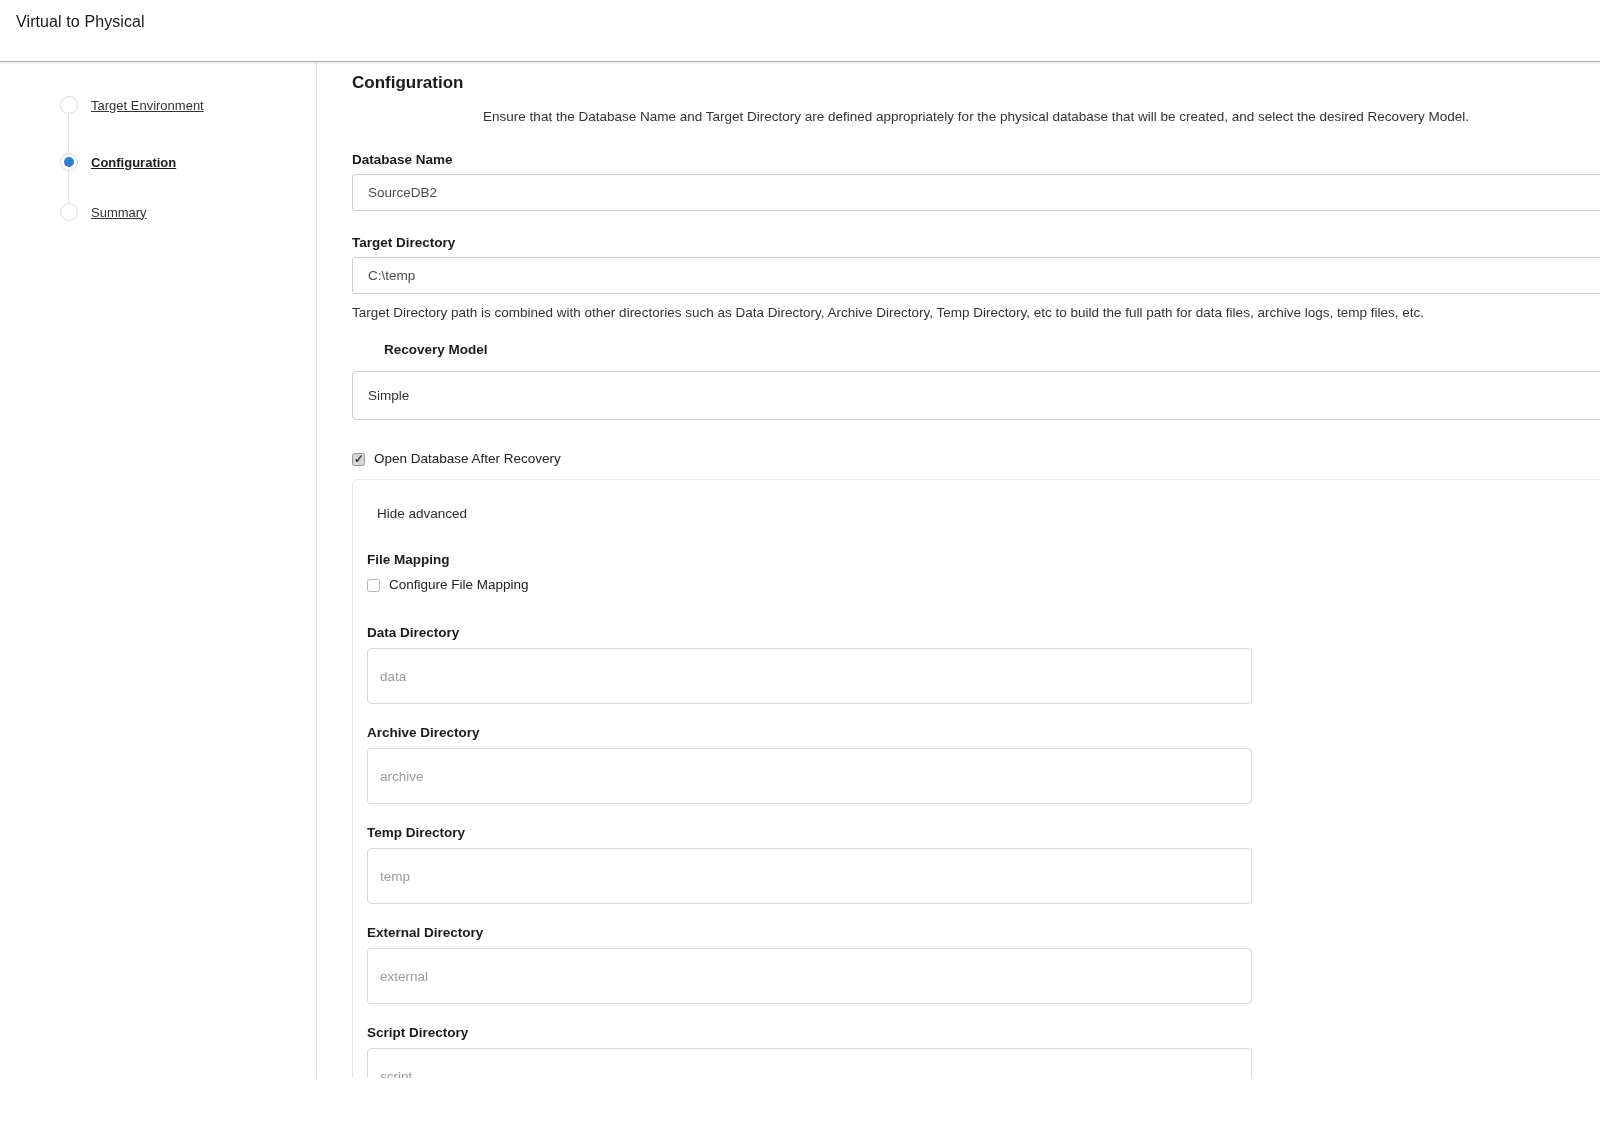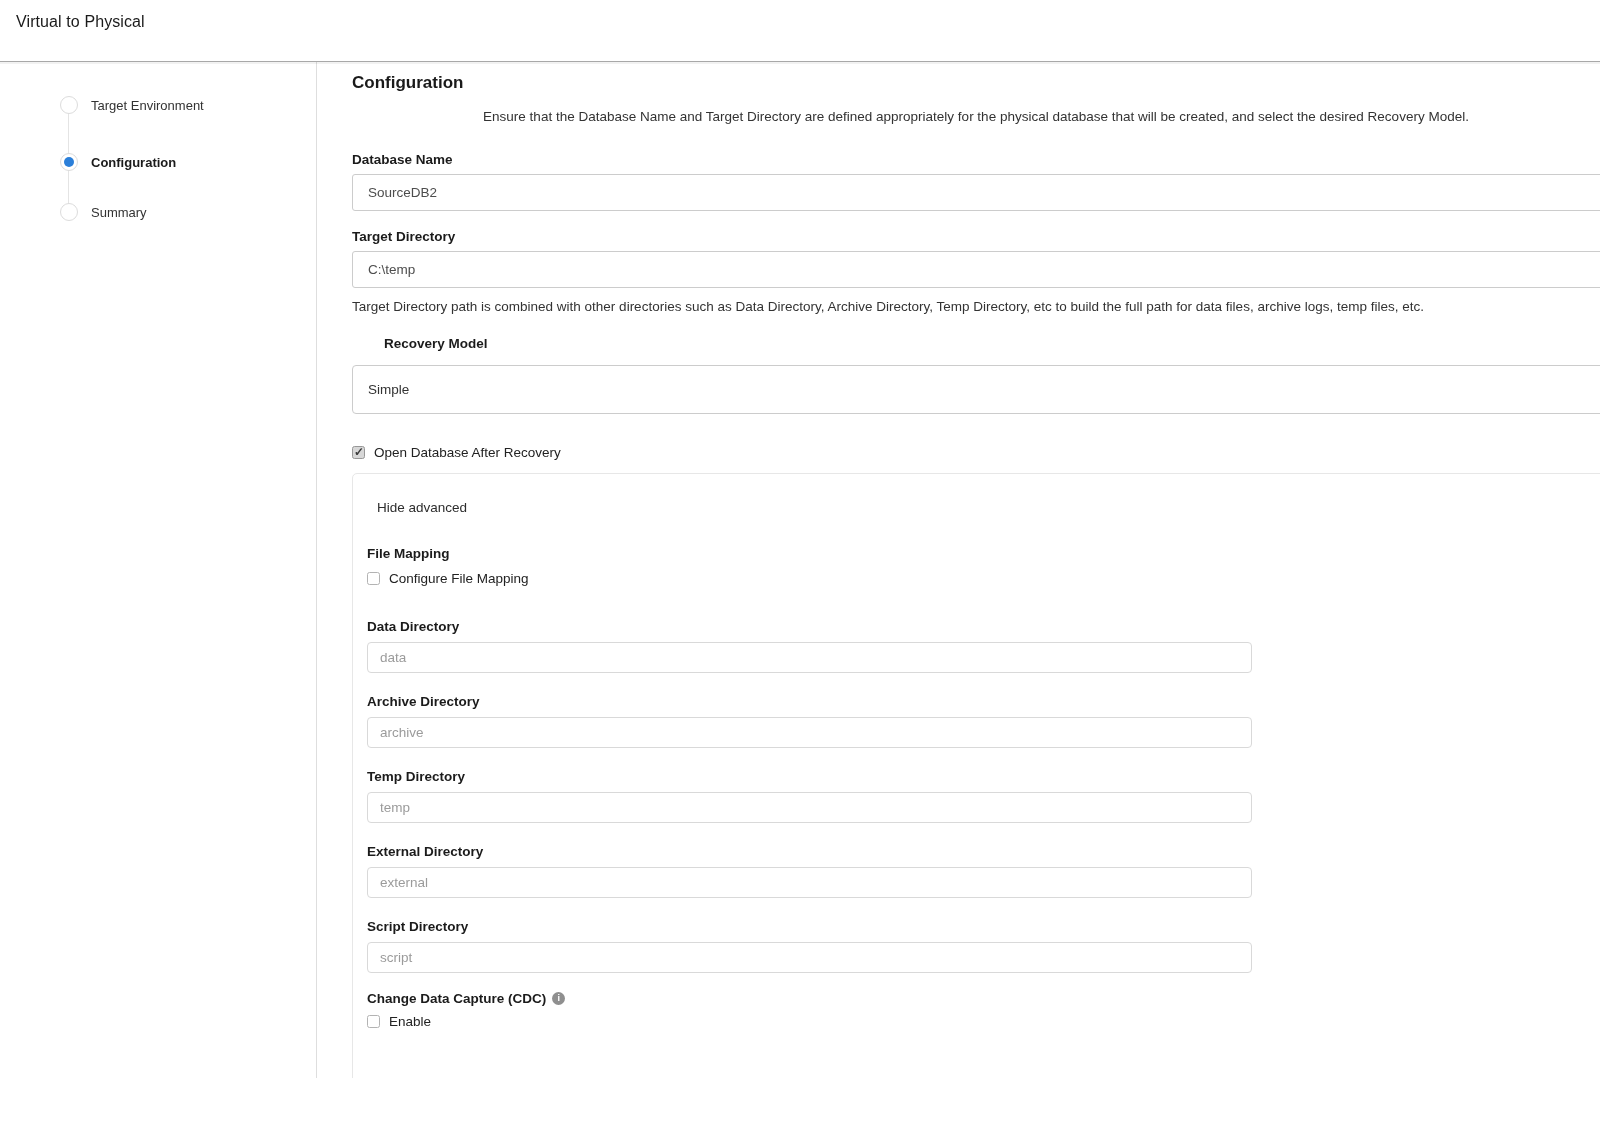--- a/index.html
+++ b/index.html
@@ -38,50 +38,50 @@
     display:flex; align-items:center; gap:13px; cursor:pointer;
   }
   .step-circle {
     width:18px; height:18px; border-radius:50%; background:#fff;
     border:1px solid #dcdcdc; position:relative; z-index:1; flex:0 0 18px;
   }
   .step.active .step-circle::after {
     content:""; position:absolute; left:3px; top:3px; right:3px; bottom:3px;
     border-radius:50%; background:#2b7fd9;
   }
-  .step-label { font-size:13px; color:#333; white-space:nowrap; }
+  .step-label { font-size:13px; color:#333; white-space:nowrap;text-decoration:underline; }
   .step.active .step-label { font-weight:700; color:#1b1b1b; }
 
   
   .main { flex:1 1 auto; overflow:hidden; padding-left:35px; }
 
   .section-heading { margin-top:11px; font-size:17px; font-weight:700; color:#1a1a1a; }
   .section-desc { margin-top:16px; font-size:13.5px; color:#333; white-space:nowrap;text-align:center; }
 
   .field-label { font-size:13.5px; font-weight:700; color:#1b1b1b; }
   .lbl-dbname { margin-top:28px; }
-  .lbl-targetdir { margin-top:18px; }
+  .lbl-targetdir { margin-top:24px; }
   .lbl-recovery { margin-top:22px;padding-left:32px; }
 
   .text-input {
     display:block; margin-top:7px; width:1290px; height:37px;
     border:1px solid #cccccc; border-radius:3px; background:#fff;
     padding:0 15px; font-size:13.5px; color:#4d4d4d;
     font-family:"Liberation Sans", sans-serif; outline:none;
   }
   .helper-text { margin-top:11px; font-size:13.5px; color:#333; white-space:nowrap; }
 
   .select-box {
     margin-top:14px; width:1290px; height:49px;
     border:1px solid #cccccc; border-radius:4px; background:#fff;
     display:flex; align-items:center; padding:0 15px;
     font-size:13.5px; color:#333; cursor:pointer;
   }
 
-  .cb-row { display:flex; align-items:center; gap:9px; cursor:pointer; }
+  .cb-row { display:flex; align-items:flex-end; gap:9px; cursor:pointer; }
   .cb-row-open { margin-top:31px; }
   .cb {
     width:13px; height:13px; border-radius:2.5px; flex:0 0 13px; position:relative;
   }
   .cb.unchecked { background:#fff; border:1px solid #b3b3b3; }
   .cb.checked   { background:#d7d7d7; border:1px solid #979797; }
   .cb.checked::after {
     content:"\2713"; position:absolute; left:1px; top:-2px;
     font-size:12px; font-weight:700; color:#3a3a3a;
   }
@@ -95,21 +95,21 @@
   }
   .hide-advanced {
     margin-left:10px; font-size:13.5px; color:#2d2d2d; cursor:pointer;
     display:inline-block;
   }
   .fm-heading { margin-top:30px; }
   .cb-row-fm { margin-top:10px; }
   .dir-label-first { margin-top:33px; }
   .dir-label { margin-top:21px; }
   .dir-input {
-    display:block; margin-top:8px; width:885px; height:31px;
+    display:block; margin-top:8px; width:885px; height:56px;
     border:1px solid #d9d9d9; border-radius:4px; background:#fff;
     padding:0 12px; font-size:13.5px; color:#0f172a;
     font-family:"Liberation Sans", sans-serif; outline:none;
   }
   .dir-input::placeholder { color:#9b9b9b; opacity:1; }
 
   .cdc-heading-row { margin-top:18px; display:flex; align-items:center; gap:6px; }
   .info-icon {
     width:13px; height:13px; border-radius:50%; background:#8f8f8f;
     display:inline-flex; align-items:center; justify-content:center;

